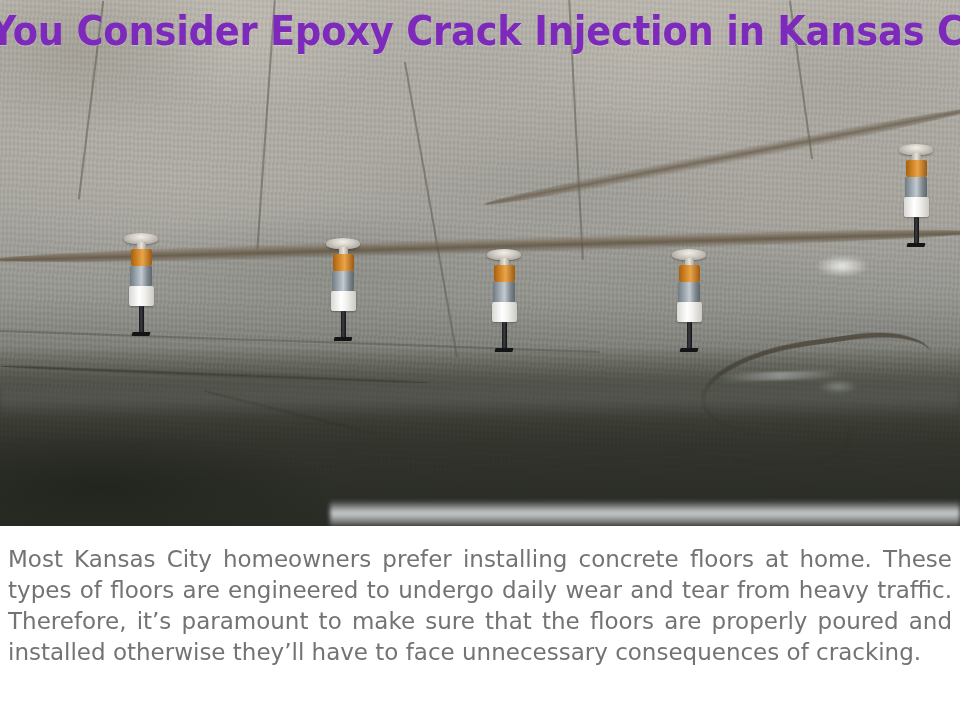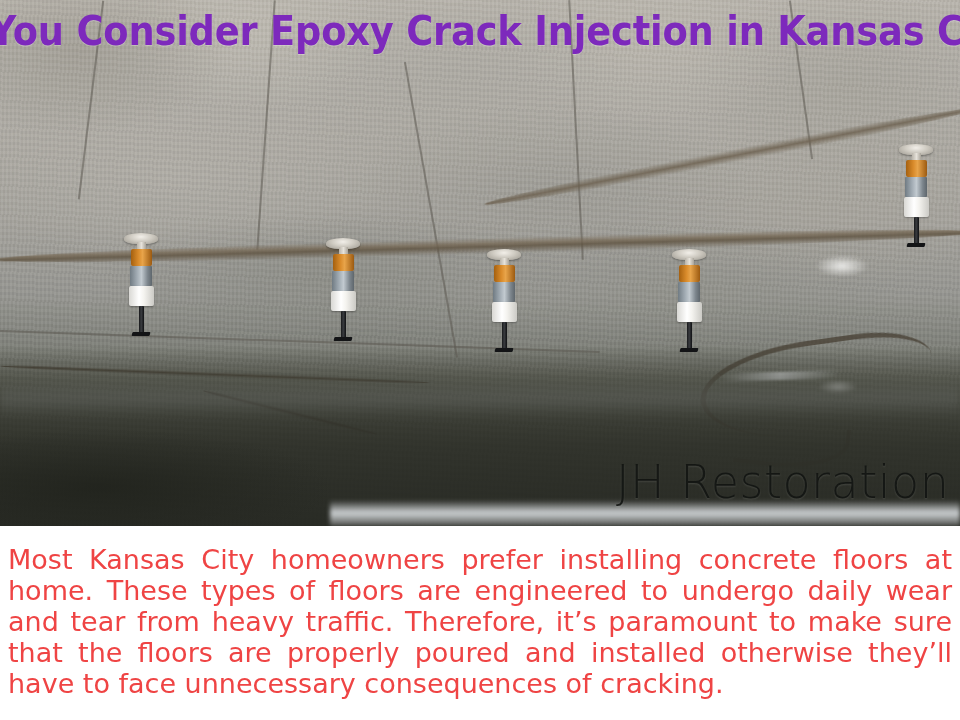--- a/index.html
+++ b/index.html
@@ -277,23 +277,23 @@
     text-shadow: 0 1px 0 rgba(255,255,255,.25);
   }
 
   
   .body-copy {
     position: absolute;
     left: 8px;
     top: 544px;
     width: 944px;
     font-family: "DejaVu Sans", sans-serif;
-    font-size: 27px;
+    font-size: 23px;
     line-height: 31px;
-    color: #ef4444;
+    color: #737373;
     text-align: justify;
     text-justify: inter-word;
     hyphens: none;
   }
 </style>
 </head>
 <body>
 
 <div id="slide">
 
@@ -368,21 +368,20 @@
     <div class="port" style="left:899px; top:144px;">
       <div class="flange"></div>
       <div class="neck"></div>
       <div class="band-orange"></div>
       <div class="body-grey"></div>
       <div class="tip-white"></div>
       <div class="nozzle"></div>
       <div class="nozzle-foot"></div>
     </div>
 
-    <div class="watermark">JH Restoration</div>
   </div>
 
   <div class="title-band">
     <div class="title-text">Do You Consider Epoxy Crack Injection in Kansas City?</div>
   </div>
 
   <div class="body-copy">Most Kansas City homeowners prefer installing concrete floors at home. These types of floors are engineered to undergo daily wear and tear from heavy traffic. Therefore, it’s paramount to make sure that the floors are properly poured and installed otherwise they’ll have to face unnecessary consequences of cracking.</div>
 
 </div>
 

